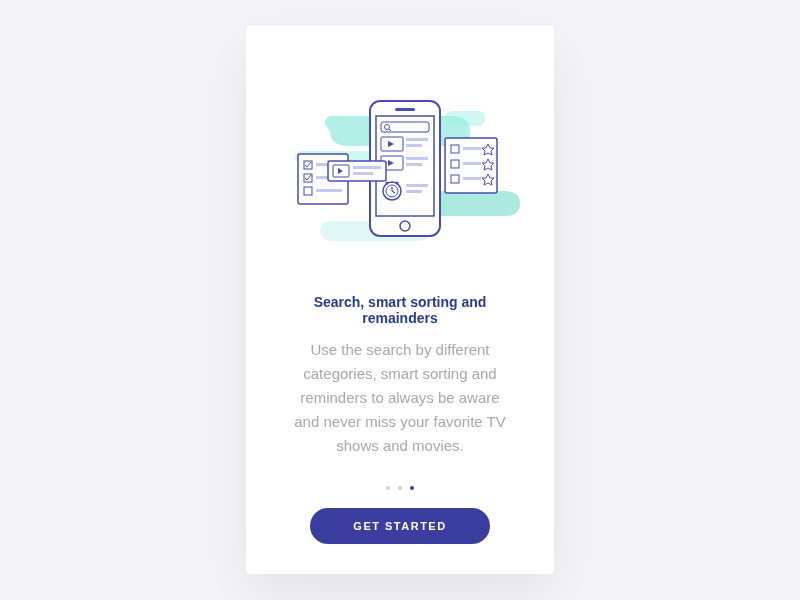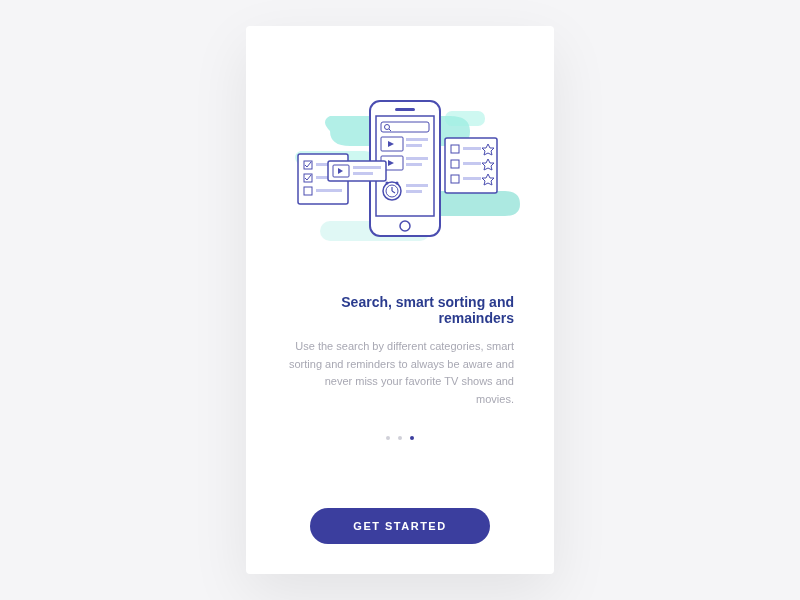--- a/index.html
+++ b/index.html
@@ -33,27 +33,25 @@
     .content {
       margin-top: 28px;
       text-align: center;
       padding: 0 10px;
     }
     .title {
       font-size: 14px;
       font-weight: 600;
       color: #2a3b8e;
       margin-bottom: 12px;
-      text-align: right;
     }
     .description {
-      font-size: 11px;
+      font-size: 15px;
       line-height: 1.6;
       color: #a8a8b3;
-      text-align: right;
     }
     .dots {
       display: flex;
       gap: 8px;
       margin-top: 28px;
       justify-content: center;
     }
     .dot {
       width: 4px;
       height: 4px;

